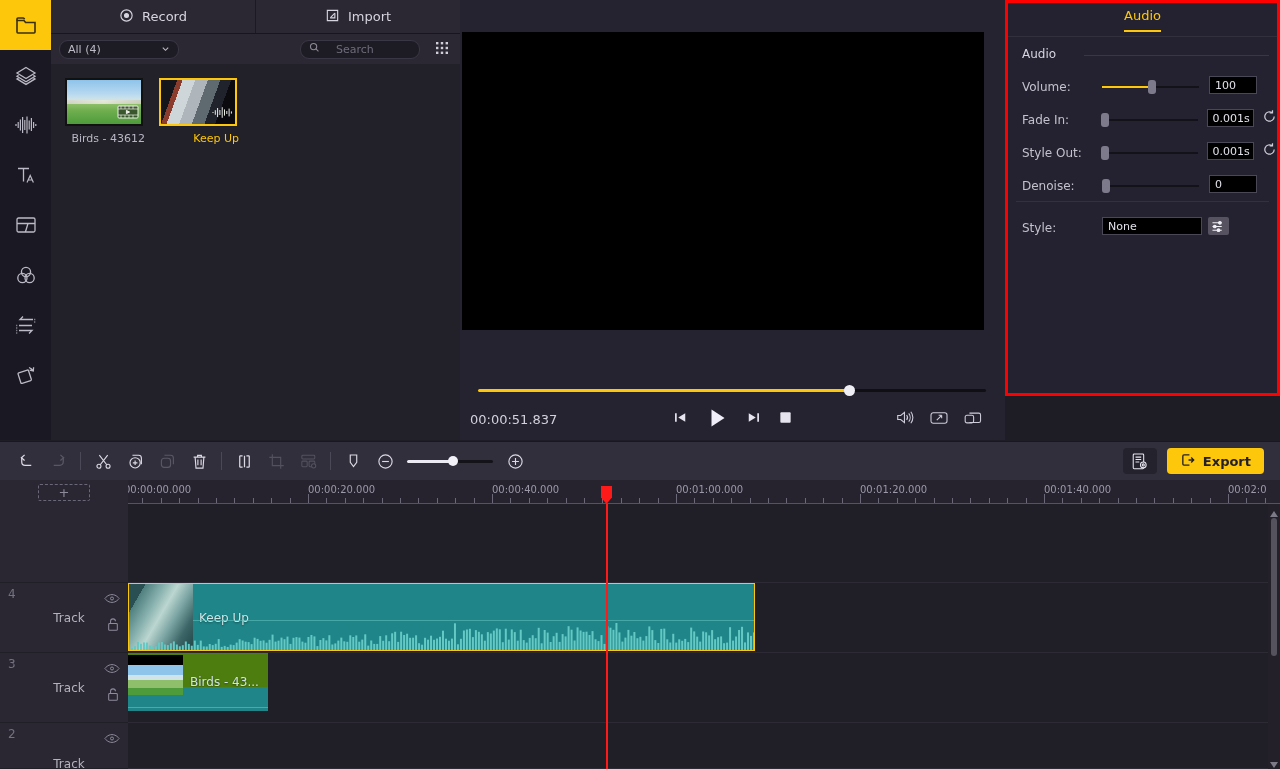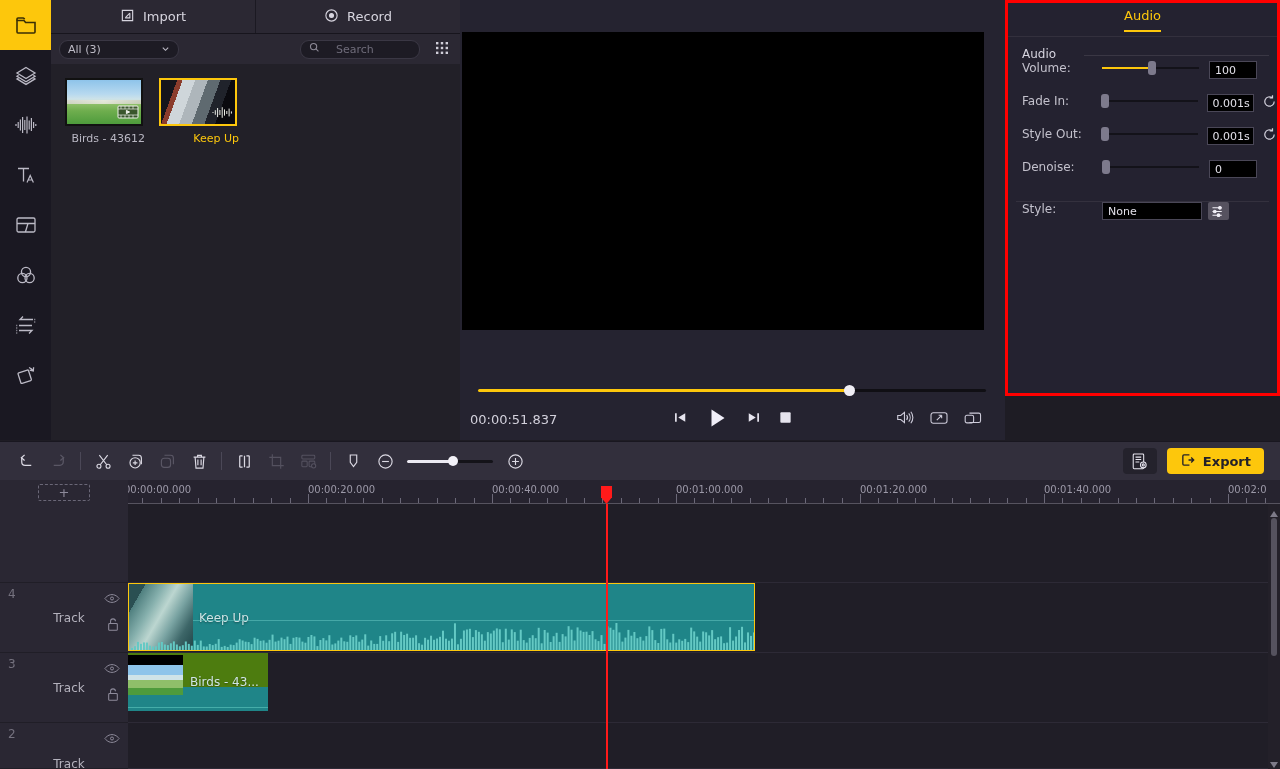--- a/index.html
+++ b/index.html
@@ -139,21 +139,21 @@
   }
   .section-title {
     font-size: 12px; color: #d5d3de; padding: 10px 0 0 14px;
     position: relative;
   }
   .section-title::after {
     content:''; position:absolute; left: 76px; right: 8px; top: 18px;
     height:1px; background:#3a3744;
   }
   .prop-row {
-    height: 33px; display: flex; align-items: flex-start; padding-left: 14px;
+    height: 33px; display: flex; align-items: flex-end; padding-left: 14px;
   }
   .prop-label { width: 80px; font-size: 12px; color: #c3c1cc; }
   .slider { position: relative; width: 97px; height: 14px; }
   .slider .strack {
     position:absolute; left:0; top:6px; width:97px; height:2px; background:#131219;
   }
   .slider .sfill {
     position:absolute; left:0; top:6px; height:2px; background:#fdc70c;
   }
   .slider .shandle {
@@ -356,41 +356,41 @@
         </svg>
       </span>
     </div>
   </div>
 
   <div id="media-panel">
     <div id="media-tabs">
       <div class="media-tab">
         <span>
           <svg width="15" height="15" viewBox="0 0 16 16" fill="none" stroke="#d6d4de" stroke-width="1.2">
+            <circle cx="8" cy="8" r="6"></circle>
+              <circle cx="8" cy="8" r="2.1" fill="#d6d4de"></circle>
+          </svg>
+        </span>
+        <span>Record</span>
+      </div>
+      <div class="media-tab">
+        <span>
+          <svg width="15" height="15" viewBox="0 0 16 16" fill="none" stroke="#d6d4de" stroke-width="1.2">
             <path d="M2.5 2.5h11v11h-11z"></path>
               <path d="M10.5 5.5v5h-5"></path>
               <path d="M10.5 5.5 5.8 10.2"></path>
           </svg>
         </span>
         <span>Import</span>
       </div>
-      <div class="media-tab">
-        <span>
-          <svg width="15" height="15" viewBox="0 0 16 16" fill="none" stroke="#d6d4de" stroke-width="1.2">
-            <circle cx="8" cy="8" r="6"></circle>
-              <circle cx="8" cy="8" r="2.1" fill="#d6d4de"></circle>
-          </svg>
-        </span>
-        <span>Record</span>
-      </div>
     </div>
 
     <div id="media-filterbar">
       <div id="filter-select">
-        <span>All (3)</span>
+        <span>All (4)</span>
         <span>
           <svg width="9" height="9" viewBox="0 0 10 10" fill="none" stroke="#bdbbc6" stroke-width="1.2">
             <path d="M2 4l3 3 3-3"></path>
           </svg>
         </span>
       </div>
       <div id="search-box">
         <span>
           <svg width="11" height="11" viewBox="0 0 12 12" fill="none" stroke="#8b8895" stroke-width="1.2">
             <circle cx="5" cy="5" r="3.4"></circle>

